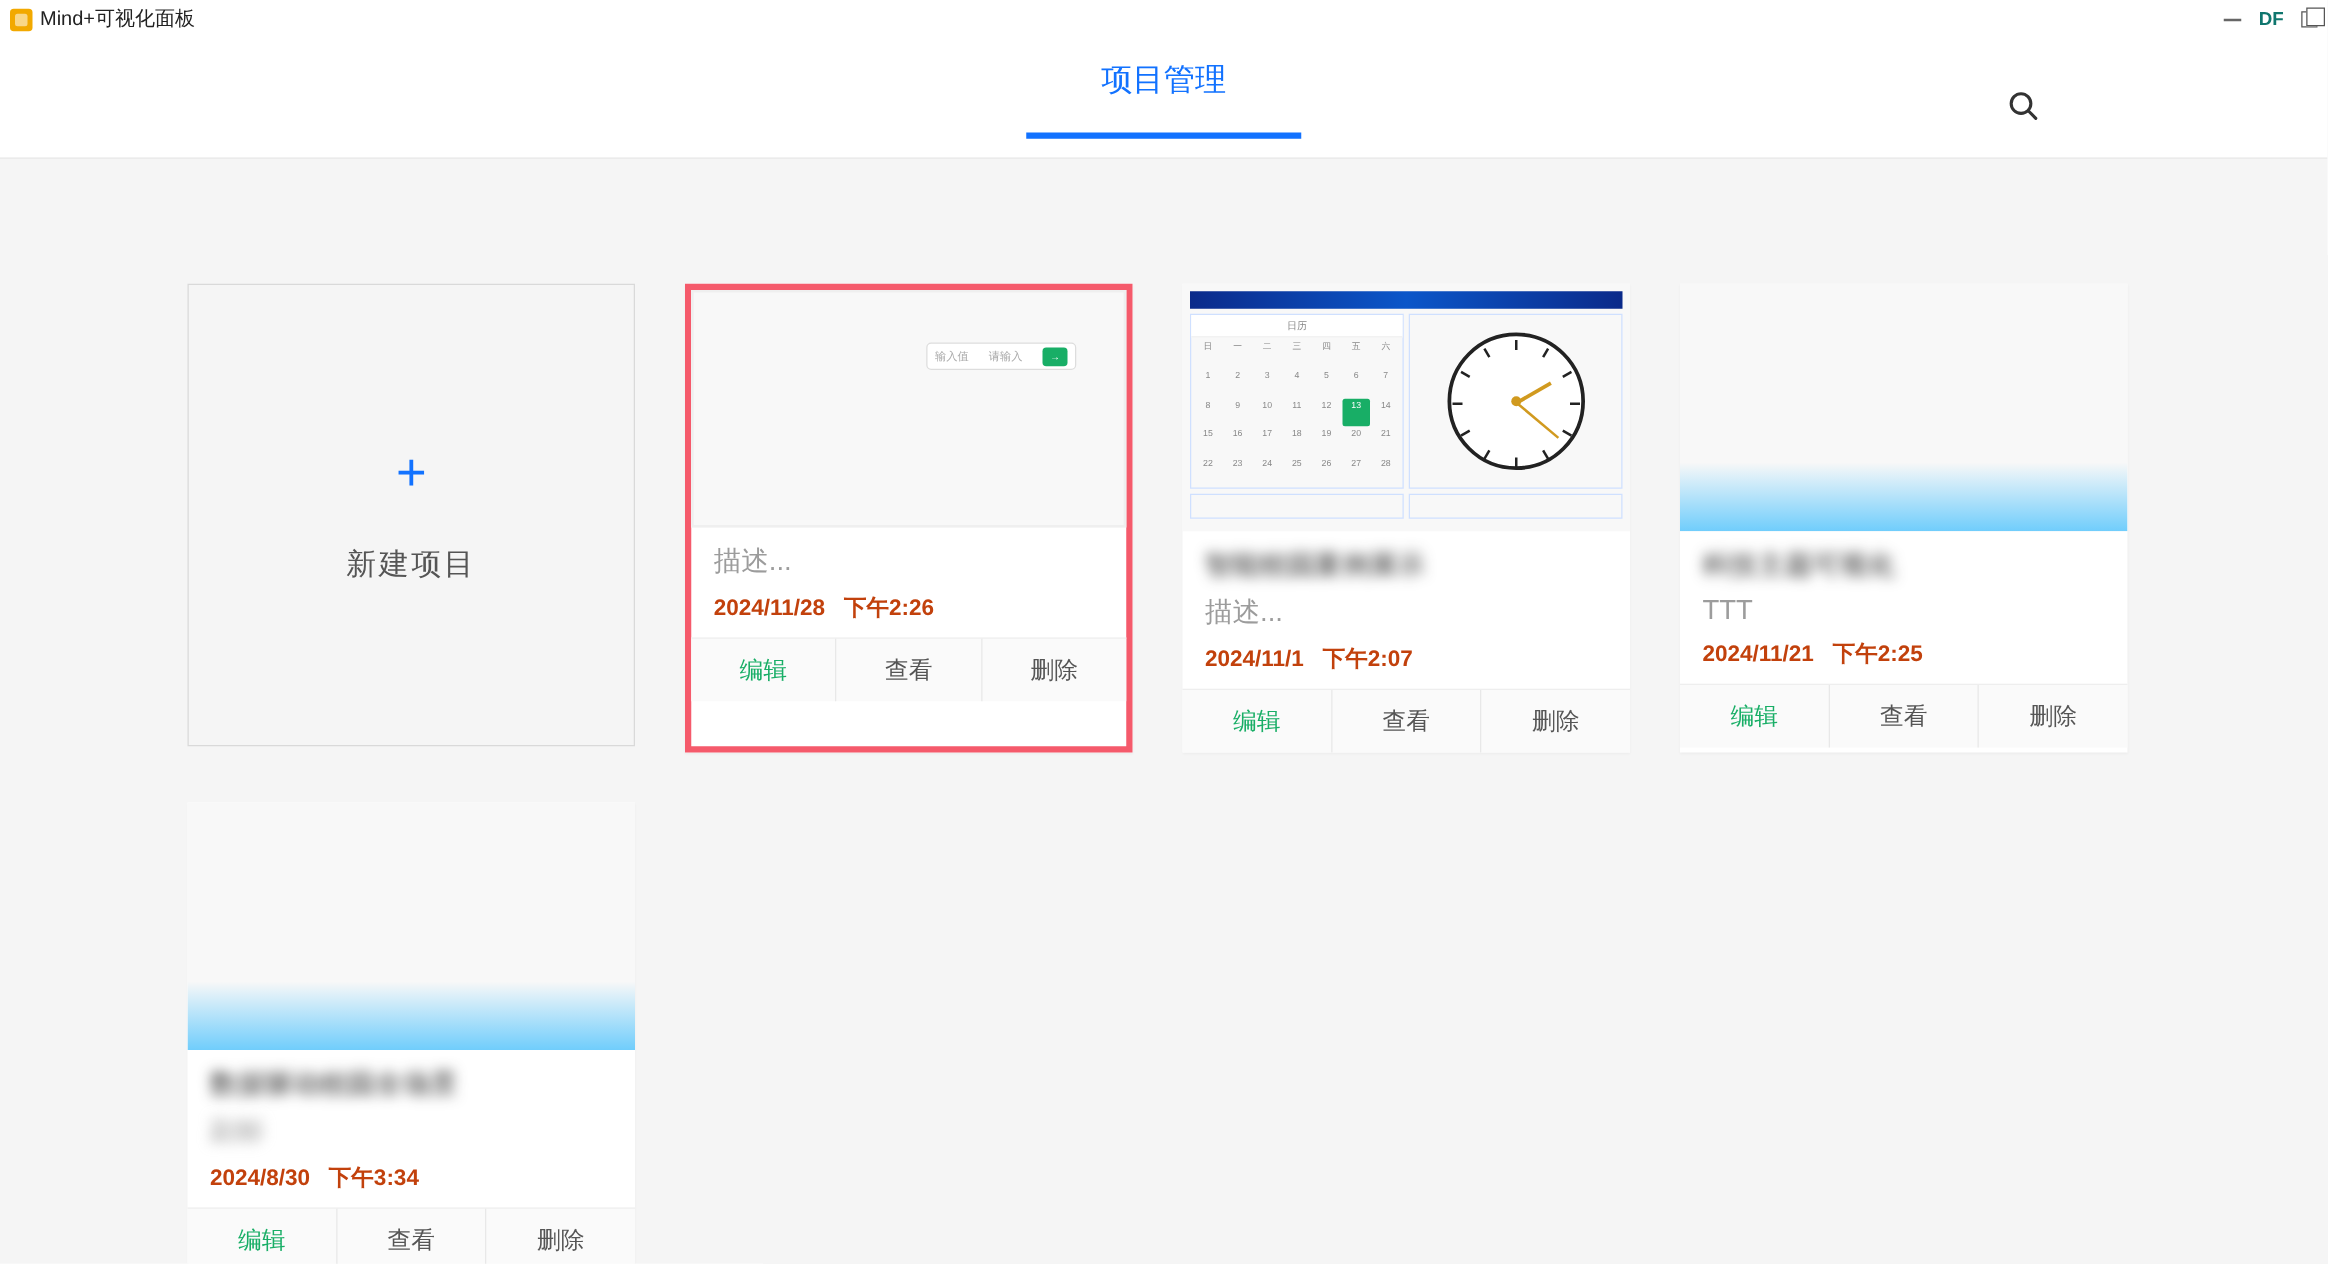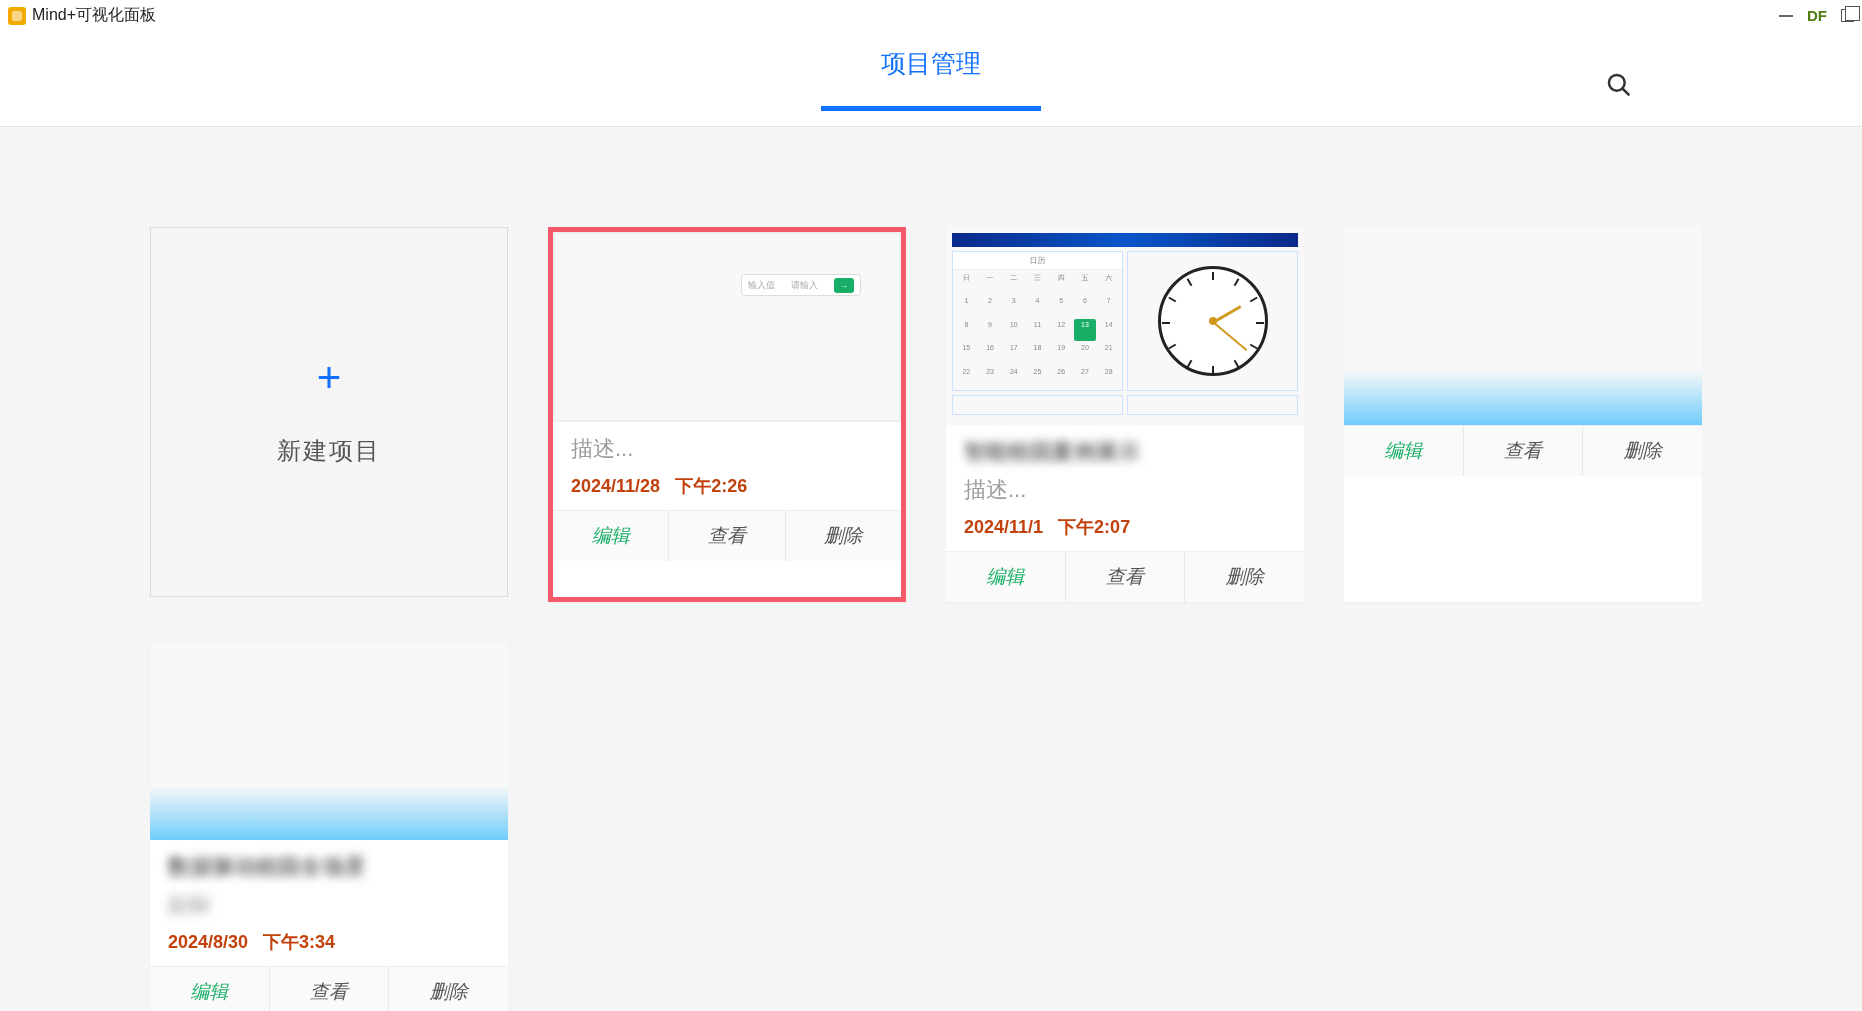--- a/index.html
+++ b/index.html
@@ -34,21 +34,21 @@
     position:absolute;
     inset:4px;
     background:#fff8;
     border-radius:2px;
   }
   .titlebar-spacer { flex: 1; }
   .titlebar-buttons { display: flex; gap: 14px; align-items: center; }
   .titlebar-min {
     width: 14px; height: 2px; background:#666; align-self:center;
   }
-  .titlebar-df { color: #4d7c0f; font-weight: 600; font-size: 15px; }
+  .titlebar-df { color: #0f766e; font-weight: 600; font-size: 15px; }
   .titlebar-max {
     width: 13px; height: 13px; border: 1.5px solid #555;
     position:relative;
   }
   .titlebar-max::before{
     content:'';position:absolute;left:3px;top:-4px;width:13px;height:13px;border:1.5px solid #555;background:#fff;
   }
 
   
   .tabbar {
@@ -159,21 +159,20 @@
   }
   .card .meta {
     font-size: 18px;
     color: #c2410c;
     font-weight: bold;
   }
   .card .actions {
     display:flex;
     border-top:1px solid #eee;
     background:#fafafa;
-    font-style:italic;
   }
   .card .act {
     flex:1;
     text-align:center;
     font-size:19px;
     padding:12px 0;
     color:#555;
     cursor:pointer;
   }
   .card .act.primary { color:#18ae66; }
@@ -362,20 +361,28 @@
     </div>
     <div class="actions">
       <div class="act primary">编辑</div>
       <div class="act">查看</div>
       <div class="act">删除</div>
     </div>
   </div>
 
   <div class="card">
     <div class="thumb thumb-blue"></div>
+    <div class="body">
+      <div class="title blurred">科技主题可视化</div>
+      <div class="desc">TTT</div>
+      <div class="meta">
+        <span>2024/11/21</span>&nbsp;&nbsp;
+        <span>下午2:25</span>
+      </div>
+    </div>
     <div class="actions">
       <div class="act primary">编辑</div>
       <div class="act">查看</div>
       <div class="act">删除</div>
     </div>
   </div>
 
   <div class="card">
     <div class="thumb thumb-blue"></div>
     <div class="body">

